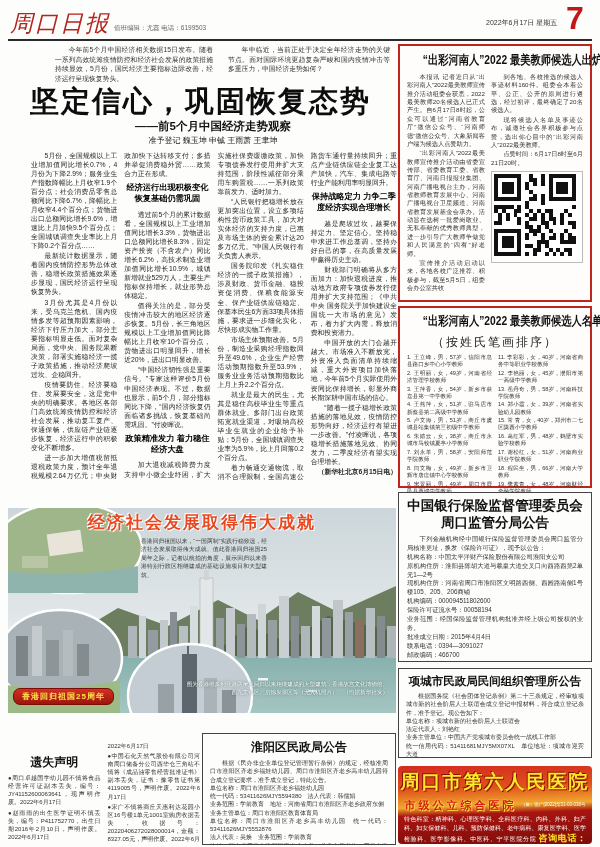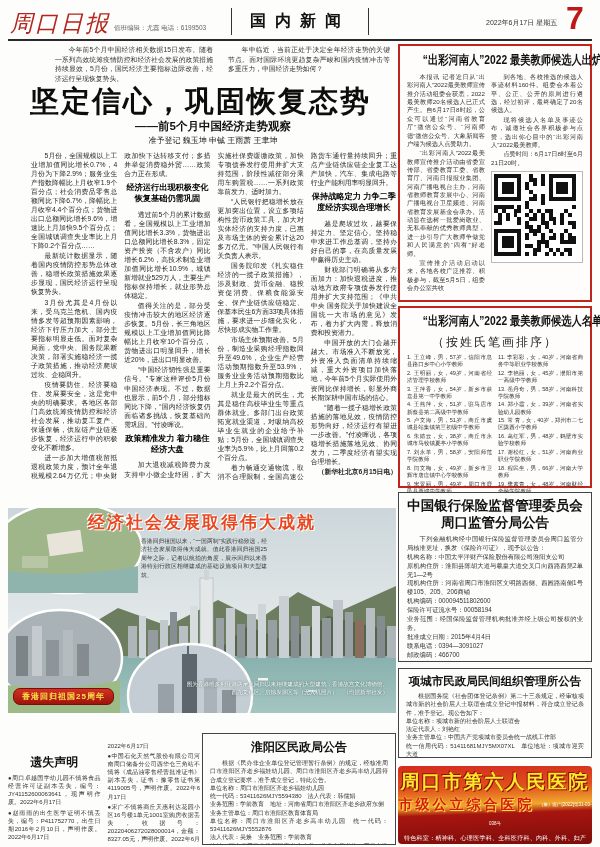--- a/index.html
+++ b/index.html
@@ -72,36 +72,33 @@
   #bank{top:492px;height:170px;border:1px solid #444;padding:5px 8px;overflow:hidden;}
   .bank-title{font-family:"Liberation Serif",serif;font-weight:bold;font-size:13.5px;text-align:center;
               color:#111;line-height:1.25;margin:0;}
   .bank-body{font-size:6.3px;line-height:1.42;color:#333;margin-top:3px;text-align:justify;}
   #xiangcheng{top:668px;height:90px;border:1px solid #444;padding:4px 7px;overflow:hidden;}
   #hospital{top:766px;height:78px;border-radius:4px;overflow:hidden;
             background:linear-gradient(178deg,#d42b1e 0%,#e0501c 28%,#f0a82e 50%,#a81510 60%,#7e0d0a 100%);
             text-align:center;}
   .hosp-name{font-family:"Liberation Serif",serif;font-weight:900;font-size:19px;letter-spacing:2px;
              color:#ffe829;text-shadow:1px 1px 0 #8c0f05,-1px -1px 0 #8c0f05;margin-top:3px;}
-  .hosp-sub{font-weight:900;font-size:14px;letter-spacing:3px;color:#d41b0c;
+  .hosp-sub{font-weight:900;font-size:11px;letter-spacing:3px;color:#d41b0c;
             text-shadow:0 0 2px #ffe76b,1px 1px 0 #ffd23c;}
   .hosp-reg{font-size:4.5px;color:#ffe;vertical-align:middle;letter-spacing:0;}
   .hosp-depts{font-size:6px;line-height:1.45;color:#fff;padding:2px 6px 0;text-align:justify;}
   .hosp-phone{font-weight:bold;font-size:9px;color:#ffe829;}
 </style>
 </head>
 <body>
 
 <div id="page">
 
   <div class="abs masthead">周口日报</div>
   <div class="abs edit-info">值班编辑：尤蕊  电话：6199503</div>
-  <div class="abs section-frame">
-    <span class="section-title">国内新闻</span>
-  </div>
   <div class="abs page-date">2022年6月17日 星期五</div>
   <div class="abs page-no">7</div>
   <div class="abs header-rule"></div>
 
   <div class="abs intro" style="left:55px;top:45px;width:158px;">
     <p>今年前5个月中国经济相关数据15日发布。随着一系列高效统筹疫情防控和经济社会发展的政策措施持续显效，5月份，国民经济主要指标边际改善，经济运行呈现恢复势头。</p>
   </div>
   <div class="abs intro" style="left:228px;top:45px;width:162px;">
     <p>年中临近，当前正处于决定全年经济走势的关键节点。面对国际环境更趋复杂严峻和国内疫情冲击等多重压力，中国经济走势如何？</p>
   </div>

